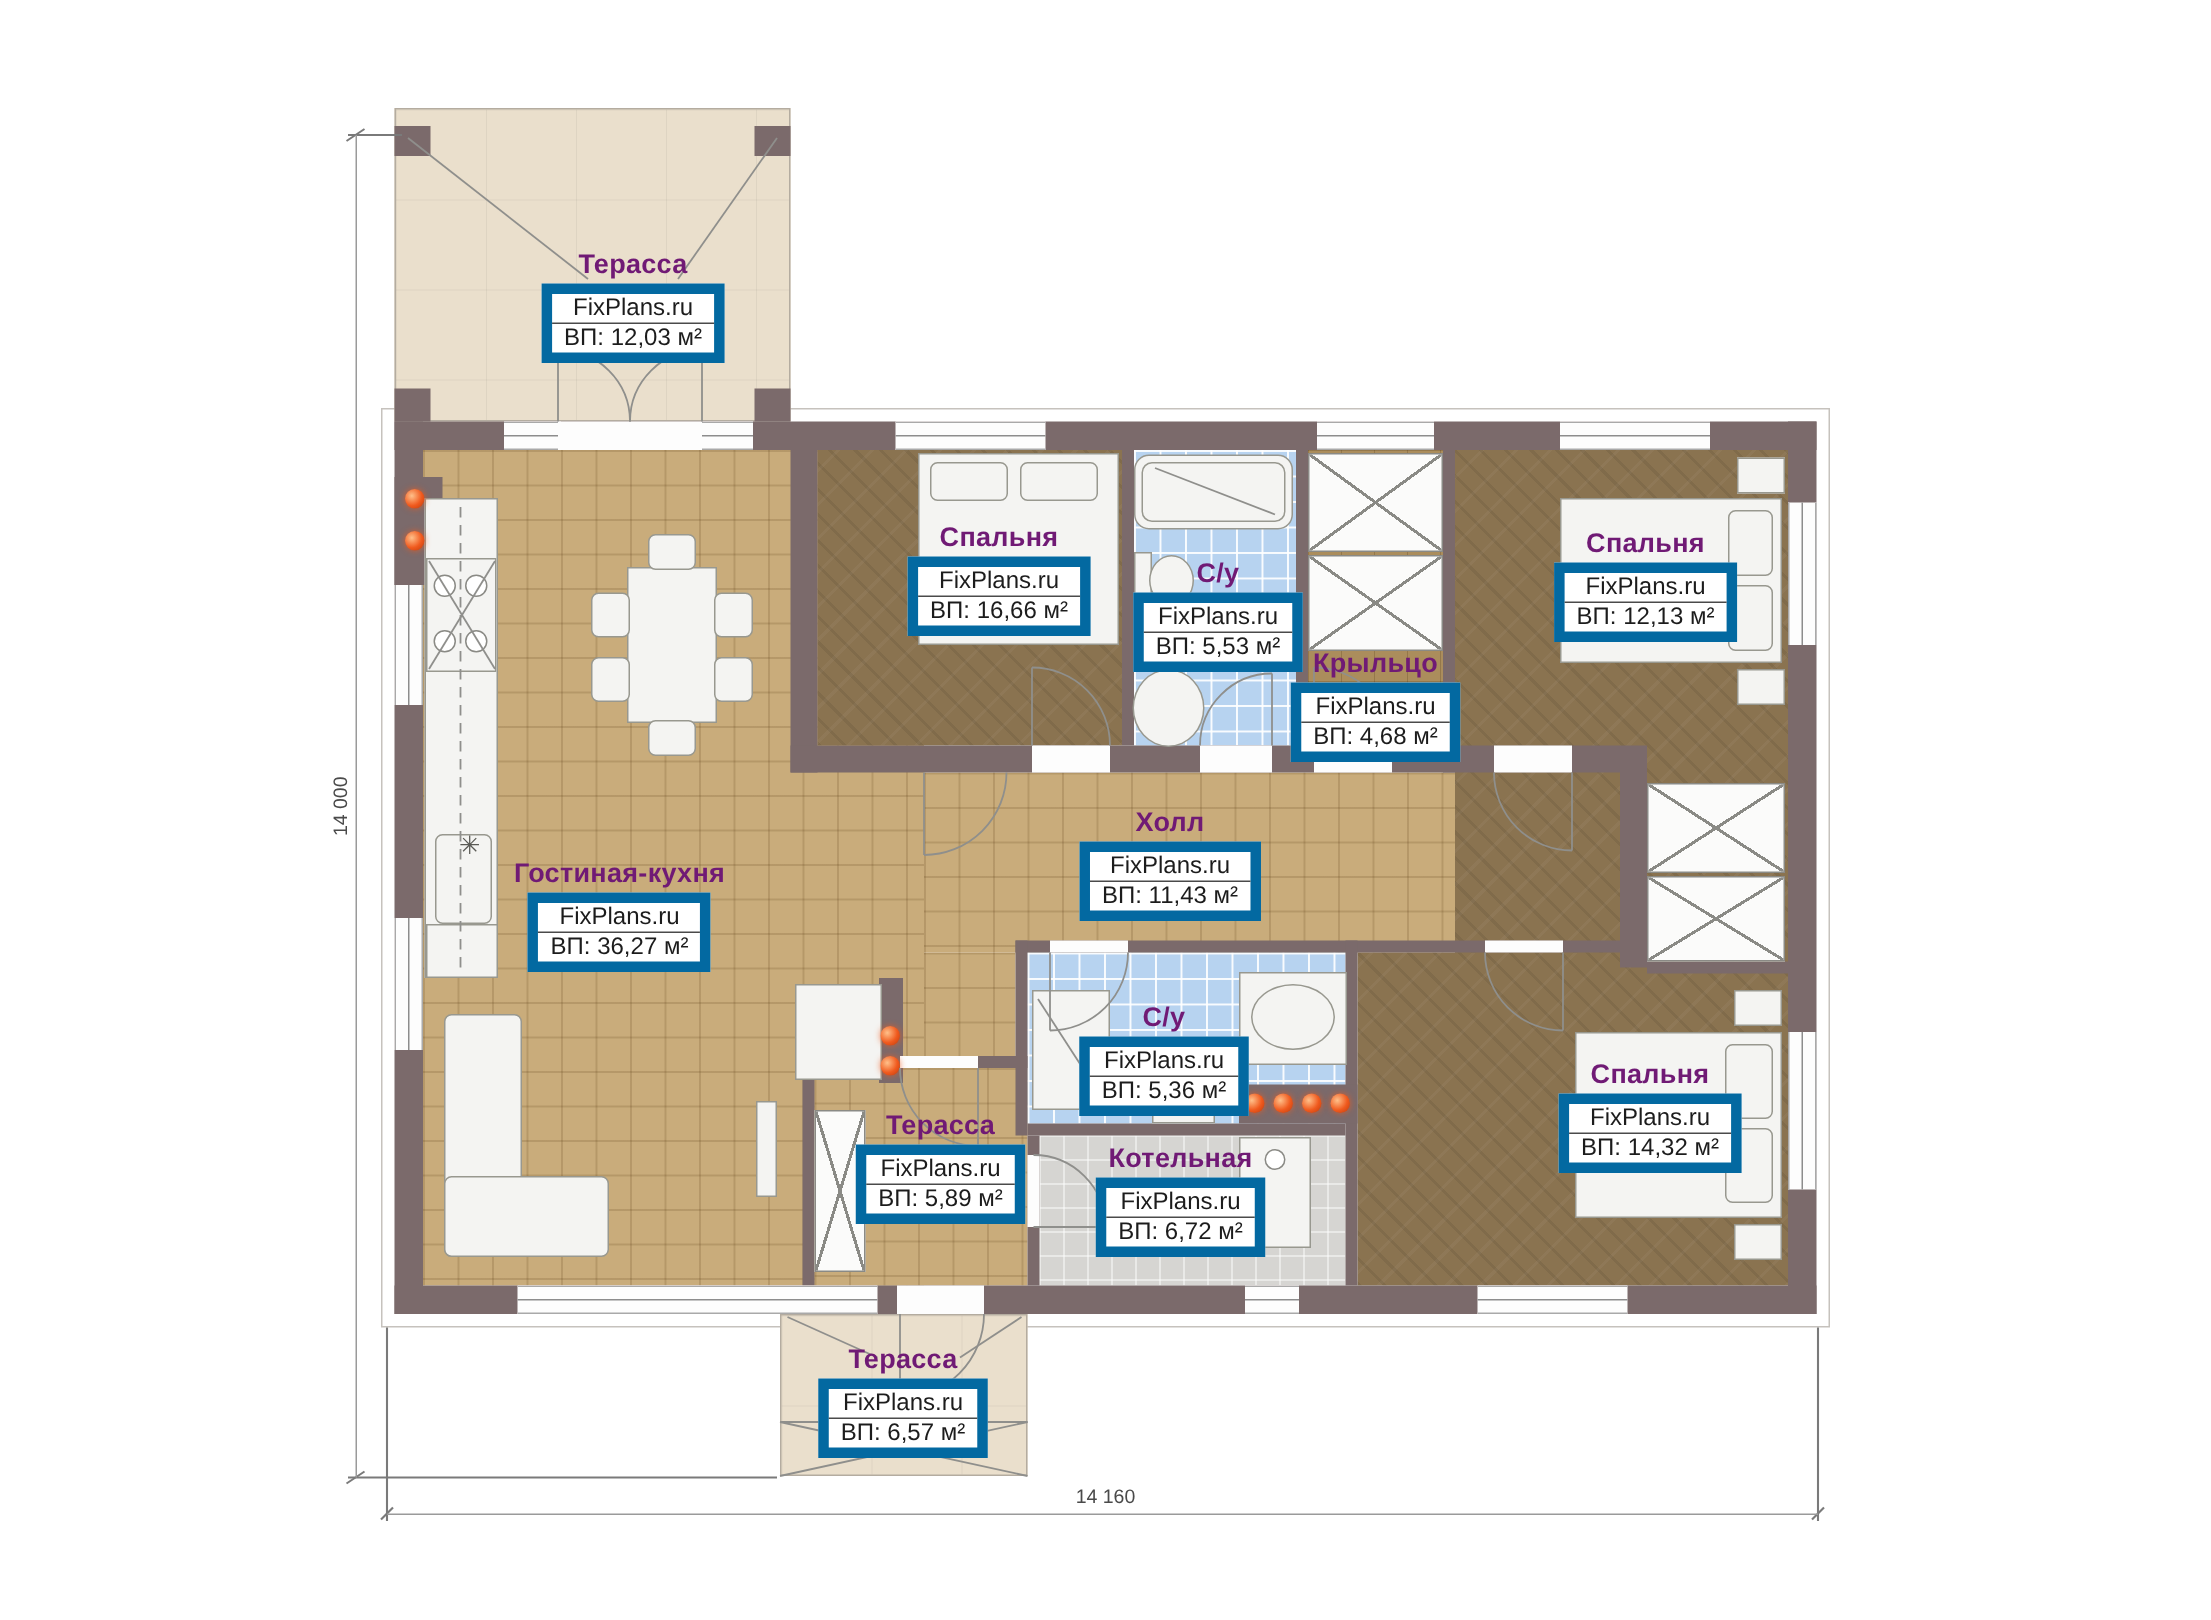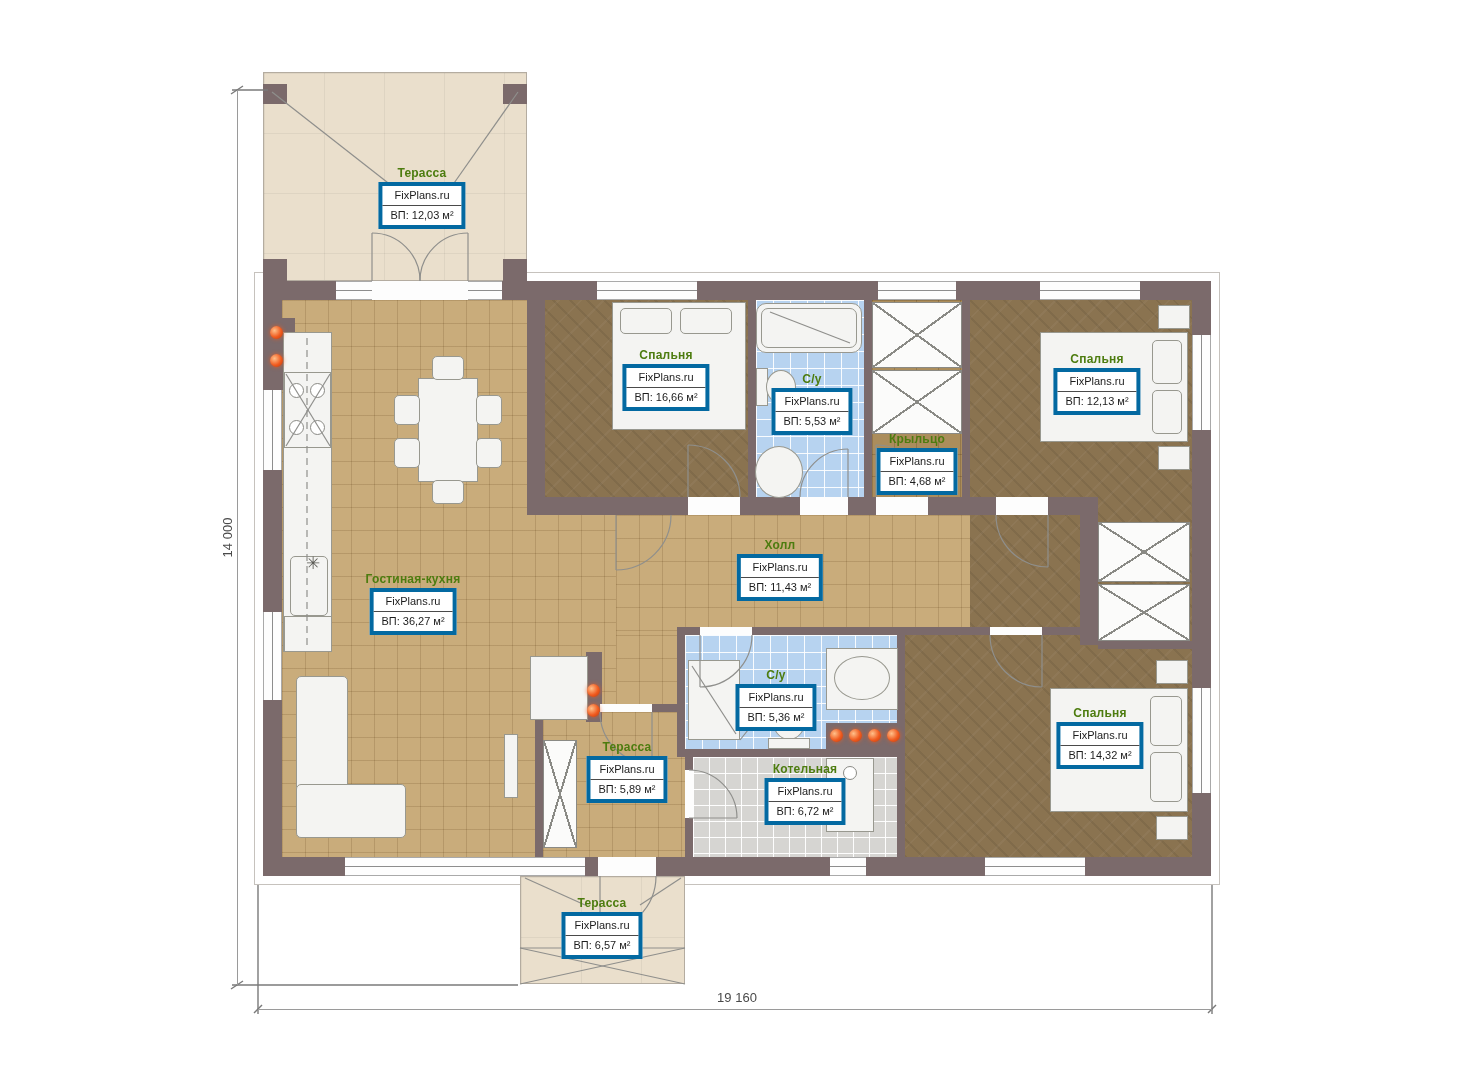--- a/index.html
+++ b/index.html
@@ -45,22 +45,22 @@
     linear-gradient(to bottom right,transparent calc(50% - 1px),#8a8a85 calc(50% - 1px),#8a8a85 calc(50% + 1px),transparent calc(50% + 1px));}
   .tub{border-radius:10px;}
   .tub::before{content:"";position:absolute;inset:4px;border:1px solid #98988f;border-radius:7px;}
   .ell{border-radius:50%;}
   .dot{width:13px;height:13px;border-radius:50%;z-index:12;
      background:radial-gradient(circle at 35% 35%,#ffc08a,#f05a1e 55%,#b93a0c);
      box-shadow:0 0 4px rgba(240,90,30,.8);}
   .circle{border:1px solid #8a8a85;border-radius:50%;background:#fff;}
   
   .room-label{transform:translateX(-50%);text-align:center;z-index:30;}
-  .room-name{font-weight:bold;font-size:12px;color:#4d7c0f;margin-bottom:2px;white-space:nowrap;letter-spacing:.2px;}
-  .label-box{display:inline-block;background:#fff;border:4px solid #0369a1;font-size:11px;color:#1c1c1c;white-space:nowrap;}
+  .room-name{font-weight:bold;font-size:18px;color:#701a75;margin-bottom:2px;white-space:nowrap;letter-spacing:.2px;}
+  .label-box{display:inline-block;background:#fff;border:7px solid #0369a1;font-size:16px;color:#1c1c1c;white-space:nowrap;}
   .label-box .row{padding:1px 8px;line-height:17px;}
   .label-box .row + .row{border-top:1px solid #4a4a4a;}
   
   #linework{position:absolute;left:0;top:0;z-index:20;pointer-events:none;}
   
   .dim{z-index:40;}
   .dim-label{font-size:13px;color:#4a4a4a;white-space:nowrap;}
   .dim-line-v{left:237px;top:90px;width:1px;height:895px;background:#9a9a9a;}
   .dim-line-h{left:258px;top:1009px;width:954px;height:1px;background:#9a9a9a;}
   .asterisk{font-size:17px;color:#5a5a55;z-index:11;}
@@ -303,33 +303,33 @@
   <div class="abs room-label" style="left:776px;top:668px;">
     <div class="room-name">С/у</div>
     <div class="label-box"><div class="row">FixPlans.ru</div>
       <div class="row">ВП: 5,36 м²</div></div>
   </div>
   <div class="abs room-label" style="left:627px;top:740px;">
     <div class="room-name">Терасса</div>
     <div class="label-box"><div class="row">FixPlans.ru</div>
       <div class="row">ВП: 5,89 м²</div></div>
   </div>
-  <div class="abs room-label" style="left:805px;top:762px;">
+  <div class="abs room-label" style="left:787px;top:762px;">
     <div class="room-name">Котельная</div>
     <div class="label-box"><div class="row">FixPlans.ru</div>
       <div class="row">ВП: 6,72 м²</div></div>
   </div>
   <div class="abs room-label" style="left:1100px;top:706px;">
     <div class="room-name">Спальня</div>
     <div class="label-box"><div class="row">FixPlans.ru</div>
       <div class="row">ВП: 14,32 м²</div></div>
   </div>
   <div class="abs room-label" style="left:602px;top:896px;">
     <div class="room-name">Терасса</div>
     <div class="label-box"><div class="row">FixPlans.ru</div>
       <div class="row">ВП: 6,57 м²</div></div>
   </div>
 
   <div class="abs dim dim-line-v"></div>
   <div class="abs dim dim-line-h"></div>
   <div class="abs dim dim-label" style="left:196px;top:530px;width:62px;text-align:center;transform:rotate(-90deg);">14 000</div>
-  <div class="abs dim dim-label" style="left:702px;top:990px;width:70px;text-align:center;">19 160</div>
+  <div class="abs dim dim-label" style="left:702px;top:990px;width:70px;text-align:center;">14 160</div>
 </div>
 
 </body></html>

